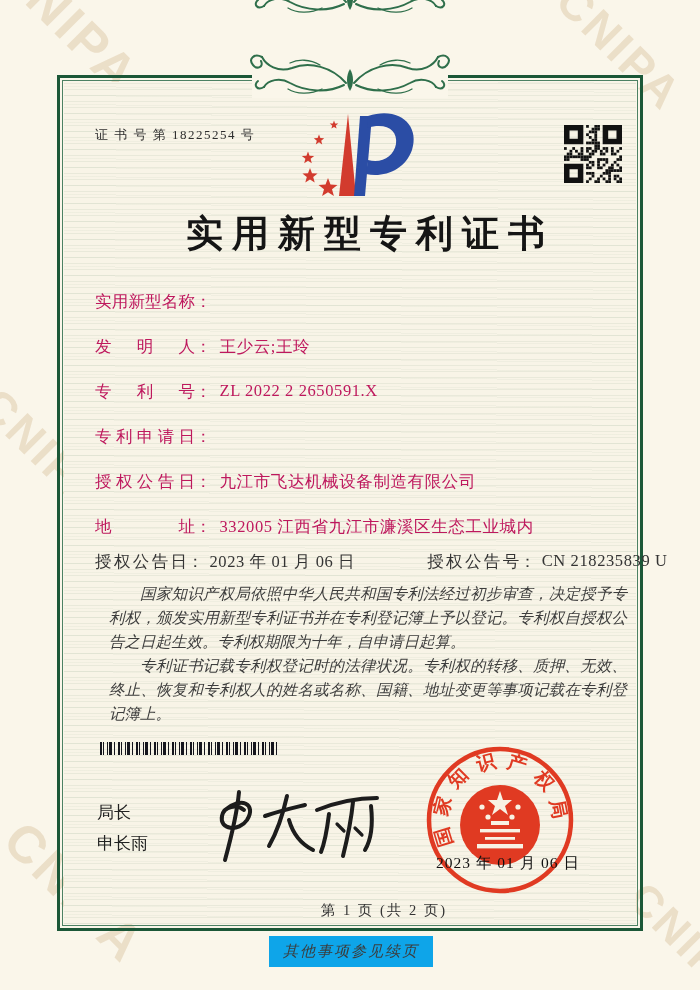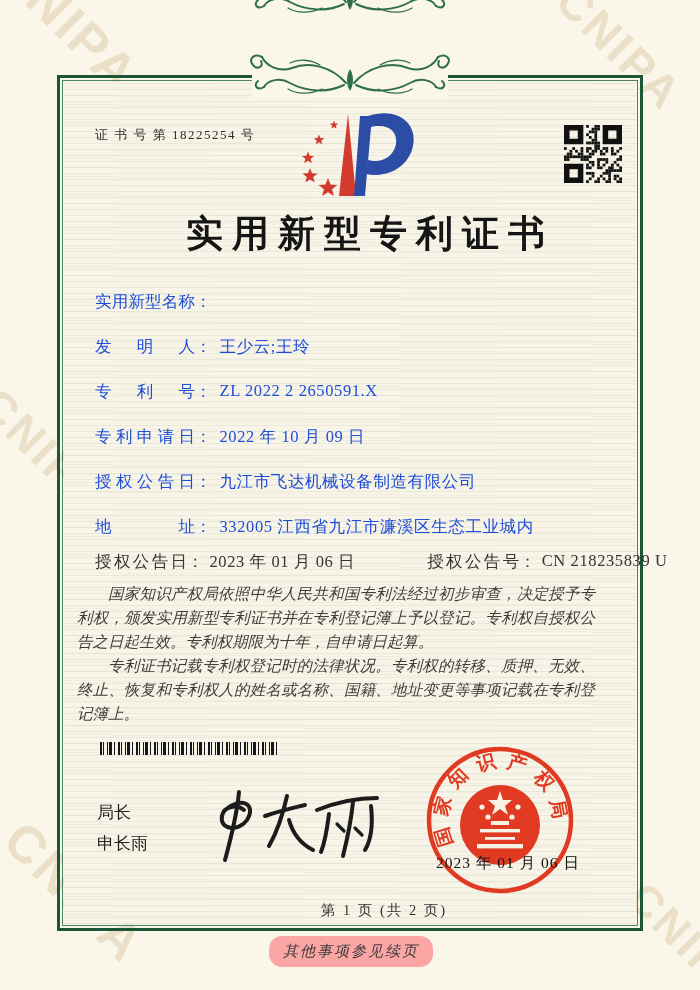--- a/index.html
+++ b/index.html
@@ -24,32 +24,32 @@
 
   
   .cert-no{position:absolute;left:95px;top:126px;font-size:13px;color:#2e2e2e;letter-spacing:1.5px;}
   .logo{position:absolute;left:288px;top:98px;}
   .qr{position:absolute;left:563px;top:125px;}
   .title{position:absolute;left:0;right:0;top:209px;text-align:center;
     font-size:37px;font-weight:bold;letter-spacing:9px;color:#151515;padding-left:40px;}
 
   
   .fields{position:absolute;left:95px;top:291px;width:522px;}
-  .frow{display:flex;height:45px;align-items:flex-start;font-size:16.5px;color:#1d4ed8;}
+  .frow{display:flex;height:45px;align-items:flex-start;font-size:16.5px;color:#be185d;}
   .flabel{width:100px;text-align:justify;text-align-last:justify;flex:0 0 100px;}
   .fcolon{flex:0 0 auto;margin-right:8px;}
   .fvalue{letter-spacing:0.6px;}
 
   .grant{position:absolute;left:95px;top:551px;display:flex;font-size:16.5px;color:#343434;}
   .grant .pair{display:flex;}
   .grant .pair + .pair{margin-left:72px;}
   .grant .fcolon{margin-right:6px;}
 
   
-  .body-text{position:absolute;left:77px;top:582px;width:518px;font-size:15.5px;
+  .body-text{position:absolute;left:109px;top:582px;width:518px;font-size:15.5px;
     font-style:italic;line-height:24px;color:#3d3d3d;text-align:justify;}
   .body-text p{margin:0;text-indent:2em;}
 
   
   .barcode{position:absolute;left:100px;top:742px;width:178px;height:13px;
     background:repeating-linear-gradient(90deg,
       #16161e 0 2px, transparent 2px 3px,
       #16161e 3px 4px, transparent 4px 7px,
       #16161e 7px 8px, transparent 8px 9px,
       #16161e 9px 12px, transparent 12px 14px,
@@ -58,23 +58,23 @@
     font-family:Liberation Sans, sans-serif;}
   .signature{position:absolute;left:195px;top:780px;}
 
   .seal{position:absolute;left:425px;top:745px;width:150px;height:150px;}
   .seal-char{position:absolute;width:22px;height:22px;margin:-11px 0 0 -11px;
     font-size:19px;font-weight:bold;color:#e03a22;text-align:center;line-height:22px;}
   .seal-date{position:absolute;left:436px;top:853px;font-size:15.5px;color:#101010;letter-spacing:1px;}
 
   .page-num{position:absolute;left:57px;width:654px;top:901px;text-align:center;
     font-size:14.5px;color:#333;letter-spacing:2px;}
-  .note{position:absolute;left:269px;top:936px;width:164px;height:31px;background:#fca5a5;
+  .note{position:absolute;left:269px;top:936px;width:164px;height:31px;background:#0ea5e9;
     display:flex;align-items:center;justify-content:center;font-size:15px;font-style:italic;
-    color:#3c3c3c;letter-spacing:2px;border-radius:13px;}
+    color:#3c3c3c;letter-spacing:2px;}
 </style>
 </head>
 <body>
 
 <div class="page">
 
   <span class="watermark" style="left:-18px;top:-8px;font-size:52px;">CNIPA</span>
   <span class="watermark" style="left:542px;top:20px;font-size:46px;">CNIPA</span>
   <span class="watermark" style="left:430px;top:288px;font-size:46px;">CNIPA</span>
   <span class="watermark" style="left:-34px;top:424px;font-size:46px;">CNIPA</span>
@@ -270,21 +270,20 @@
 
     <div class="frow">
       <span class="flabel">专利号</span>
       <span class="fcolon">：</span>
       <span class="fvalue">ZL 2022 2 2650591.X</span>
     </div>
 
     <div class="frow">
       <span class="flabel">专利申请日</span>
       <span class="fcolon">：</span>
-      <span class="fvalue">2022 年 10 月 09 日</span>
     </div>
 
     <div class="frow">
       <span class="flabel">授权公告日</span>
       <span class="fcolon">：</span>
       <span class="fvalue">九江市飞达机械设备制造有限公司</span>
     </div>
 
     <div class="frow">
       <span class="flabel">地址</span>

